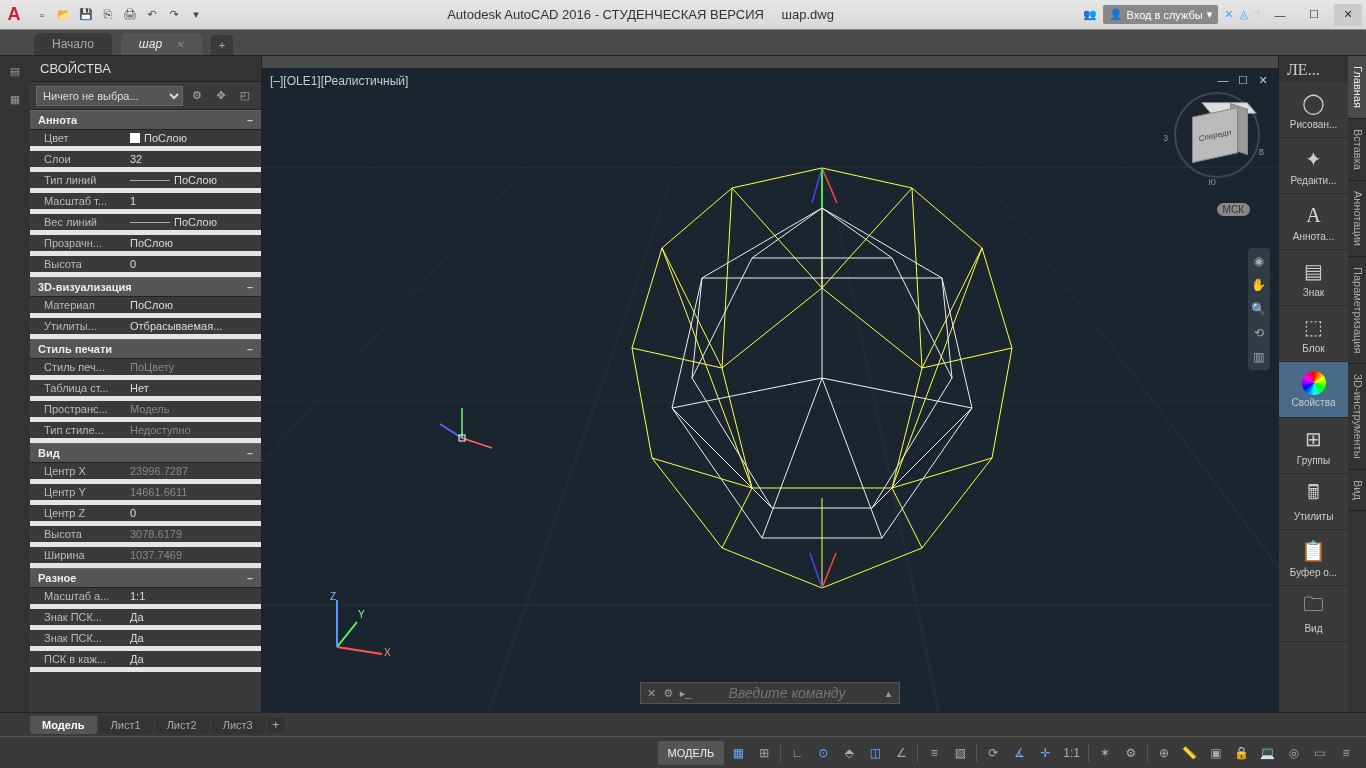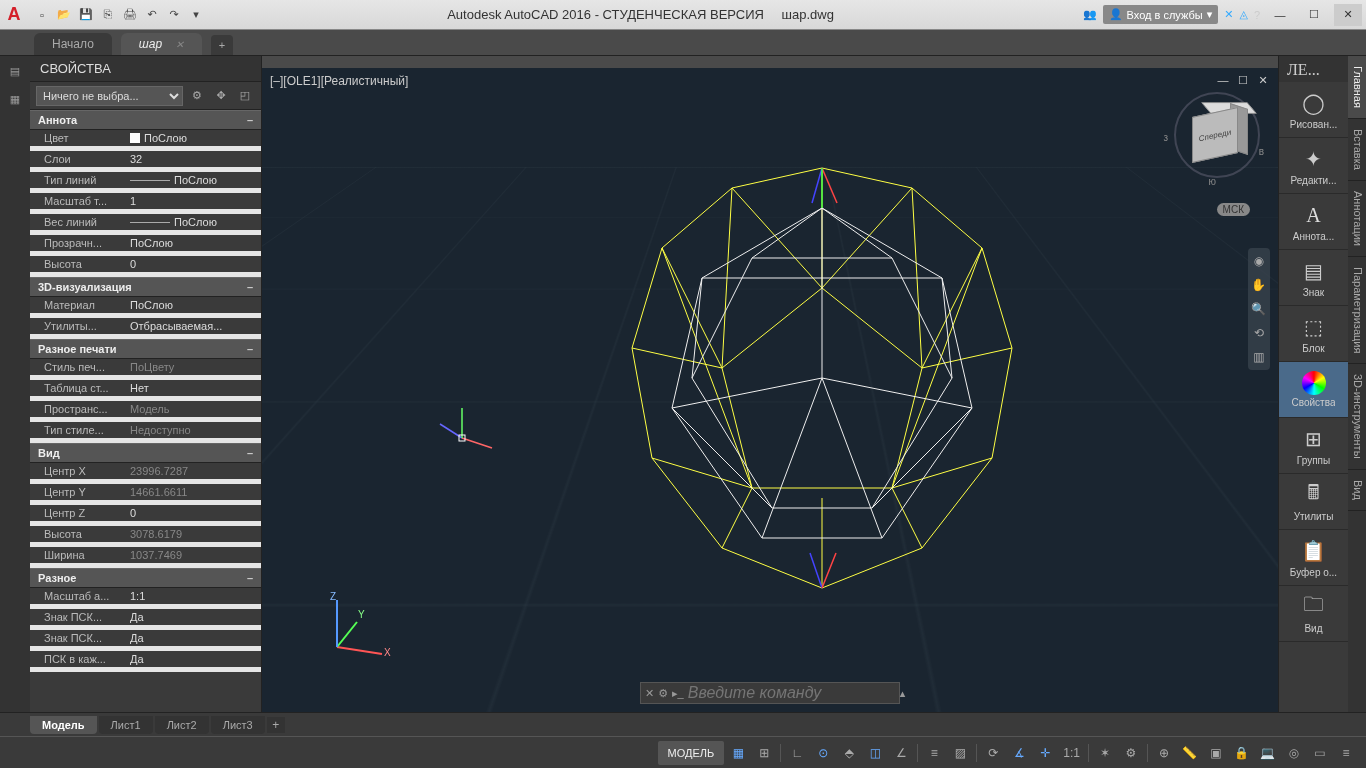--- a/index.html
+++ b/index.html
@@ -67,21 +67,21 @@
 .vp-cube .side { transform: skewY(18deg); left:42px; top:8px; width:18px; background:#999; }
 .vp-cube .top { transform: skewX(40deg) scaleY(0.4); left:18px; top:-4px; height:28px; background:#ddd; }
 .vp-cube-ring { position:absolute; top:24px; right:18px; width:86px; height:86px; border:2px solid #667; border-radius:50%; opacity:0.5; }
 .vp-cube-label { position:absolute; color:#888; font-size:10px; }
 .vp-msk { position:absolute; top:135px; right:28px; background:#888; color:#333; padding:1px 6px; border-radius:8px; font-size:10px; }
 .vp-navbar { position:absolute; top:180px; right:8px; width:22px; background:rgba(60,70,80,0.7); border-radius:4px; padding:4px 0; display:flex; flex-direction:column; gap:6px; align-items:center; }
 .vp-navbar .nbtn { width:18px; height:18px; color:#aaa; font-size:12px; display:flex; align-items:center; justify-content:center; }
 .vp-axes { position:absolute; bottom:48px; left:60px; }
 .cmd-line { position:absolute; bottom:8px; left:50%; transform:translateX(-50%); width:260px; height:22px; background:#3a3a3a; border:1px solid #555; display:flex; align-items:center; padding:0 4px; gap:4px; }
 .cmd-line .cbtn { width:16px; height:16px; color:#999; display:flex; align-items:center; justify-content:center; font-size:11px; }
-.cmd-line input { flex:1; background:transparent; border:none; color:#888; font-style:italic; font-size:16px; outline:none; }
+.cmd-line input { flex:1; background:transparent; border:none; color:#888; font-style:italic; font-size:14px; outline:none;text-align:center; }
 
 
 .rpanel { width:70px; background:#3a3a3a; border-left:1px solid #222; display:flex; flex-direction:column; }
 .rpanel-title { height:26px; background:#333; color:#ccc; padding:5px 8px; font-size:16px; overflow:hidden;font-family:Liberation Serif, serif; }
 .rpanel-tools { flex:1; display:flex; flex-direction:column; }
 .rtool { height:56px; display:flex; flex-direction:column; align-items:center; justify-content:center; gap:2px; border-bottom:1px solid #2a2a2a; color:#ccc; font-size:10px; }
 .rtool.active { background:#4a6a8a; }
 .rtool .ricon { width:28px; height:28px; display:flex; align-items:center; justify-content:center; font-size:20px; }
 .rtool .rlabel { overflow:hidden; white-space:nowrap; text-overflow:ellipsis; max-width:60px; }
 .rtabbar { width:18px; background:#333; display:flex; flex-direction:column; }
@@ -220,21 +220,21 @@
               <div class="prop-value active">ПоСлою</div>
             </div>
           <div class="prop-row">
               <div class="prop-label">Утилиты...</div>
               <div class="prop-value active">Отбрасываемая...</div>
             </div>
         </div>
 
         <div class="prop-section">
           <div class="prop-sechead">
-              <span>Разное печати</span>
+              <span>Стиль печати</span>
               <span class="collapse">–</span>
             </div>
           <div class="prop-row">
               <div class="prop-label">Стиль печ...</div>
               <div class="prop-value">ПоЦвету</div>
             </div>
           <div class="prop-row">
               <div class="prop-label">Таблица ст...</div>
               <div class="prop-value active">Нет</div>
             </div>

